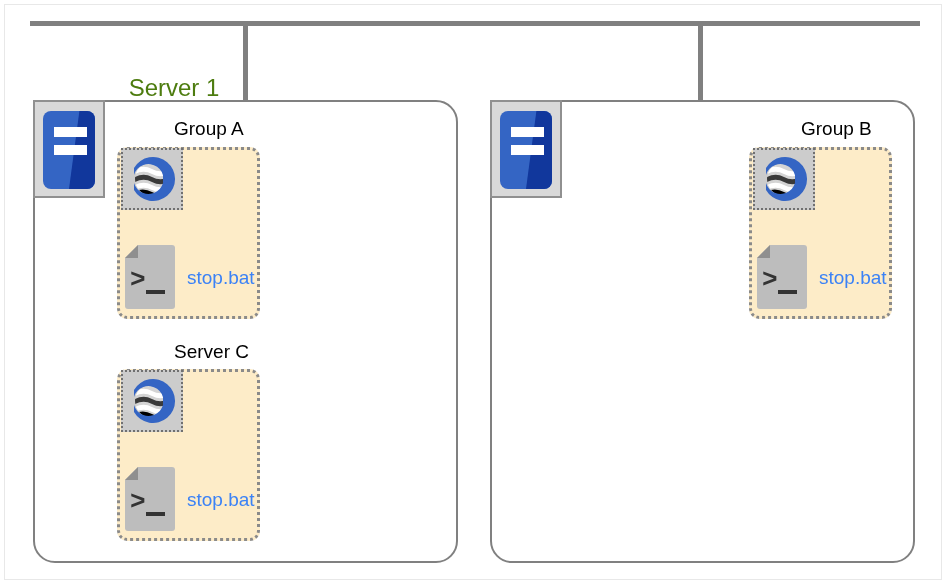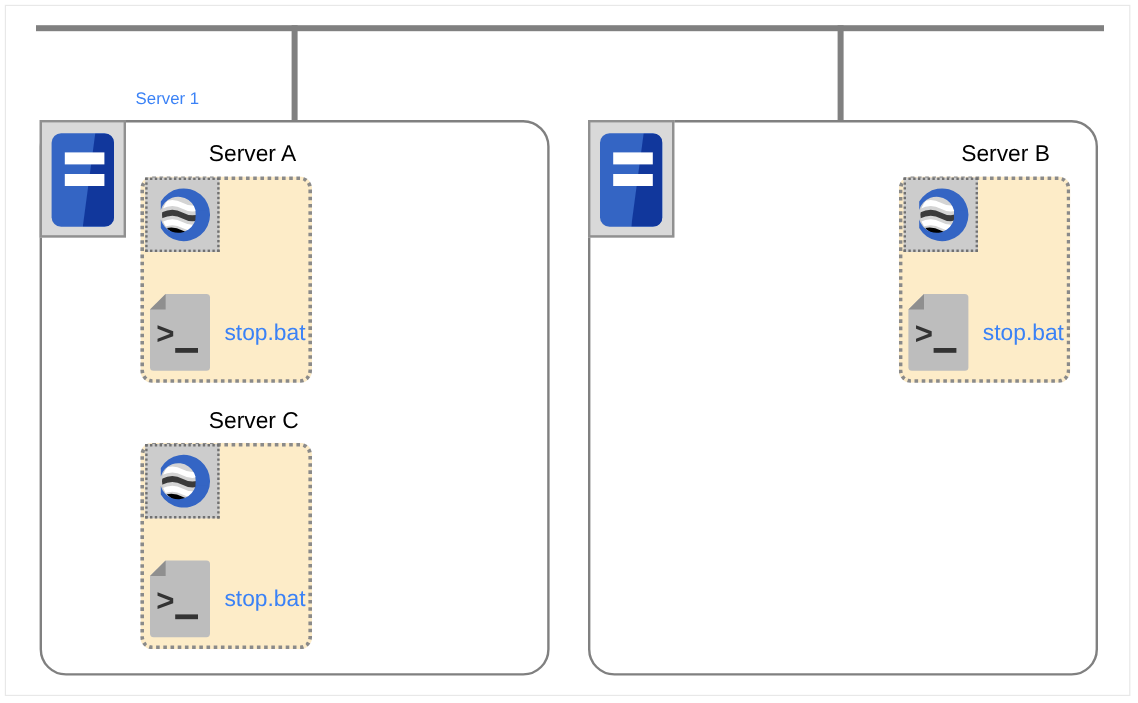--- a/index.html
+++ b/index.html
@@ -27,24 +27,24 @@
 
   
   .bus-line {
     position: absolute;
     background: #808080;
   }
 
   
   .server-label {
     position: absolute;
-    font-size: 14px;
-    color: #3b82f6;
+    font-size: 24px;
+    color: #4d7c0f;
     white-space: nowrap;
-    text-align: left;
+    text-align: center;
   }
 
   
   .server-box {
     position: absolute;
     border: 2px solid #808080;
     border-radius: 22px;
     box-sizing: border-box;
     background: transparent;
   }
@@ -148,21 +148,21 @@
 
   <div class="server-box" style="left:33px; top:100px; width:425px; height:463px;"></div>
 
   <div class="server-icon" style="left:33px; top:100px;">
     <div class="chassis">
       <div class="bar bar1"></div>
       <div class="bar bar2"></div>
     </div>
   </div>
 
-  <div class="group-label" style="left:174px; top:118px;">Server A</div>
+  <div class="group-label" style="left:174px; top:118px;">Group A</div>
 
   <div class="group-box" style="left:117px; top:147px; width:143px; height:172px;"></div>
 
   <div class="glogo-tile" style="left:121px; top:148px;">
     <svg width="58" height="58" viewBox="0 0 58 58" aria-hidden="true">
       <defs>
         <clipPath id="gcircA">
             <circle cx="29" cy="29" r="17"></circle>
           </clipPath>
       </defs>
@@ -227,21 +227,21 @@
 
   <div class="server-box" style="left:490px; top:100px; width:425px; height:463px;"></div>
 
   <div class="server-icon" style="left:490px; top:100px;">
     <div class="chassis">
       <div class="bar bar1"></div>
       <div class="bar bar2"></div>
     </div>
   </div>
 
-  <div class="group-label" style="left:801px; top:118px;">Server  B</div>
+  <div class="group-label" style="left:801px; top:118px;">Group  B</div>
 
   <div class="group-box" style="left:749px; top:147px; width:143px; height:172px;"></div>
 
   <div class="glogo-tile" style="left:753px; top:148px;">
     <svg width="58" height="58" viewBox="0 0 58 58" aria-hidden="true">
       <defs>
         <clipPath id="gcircB">
             <circle cx="29" cy="29" r="17"></circle>
           </clipPath>
       </defs>

